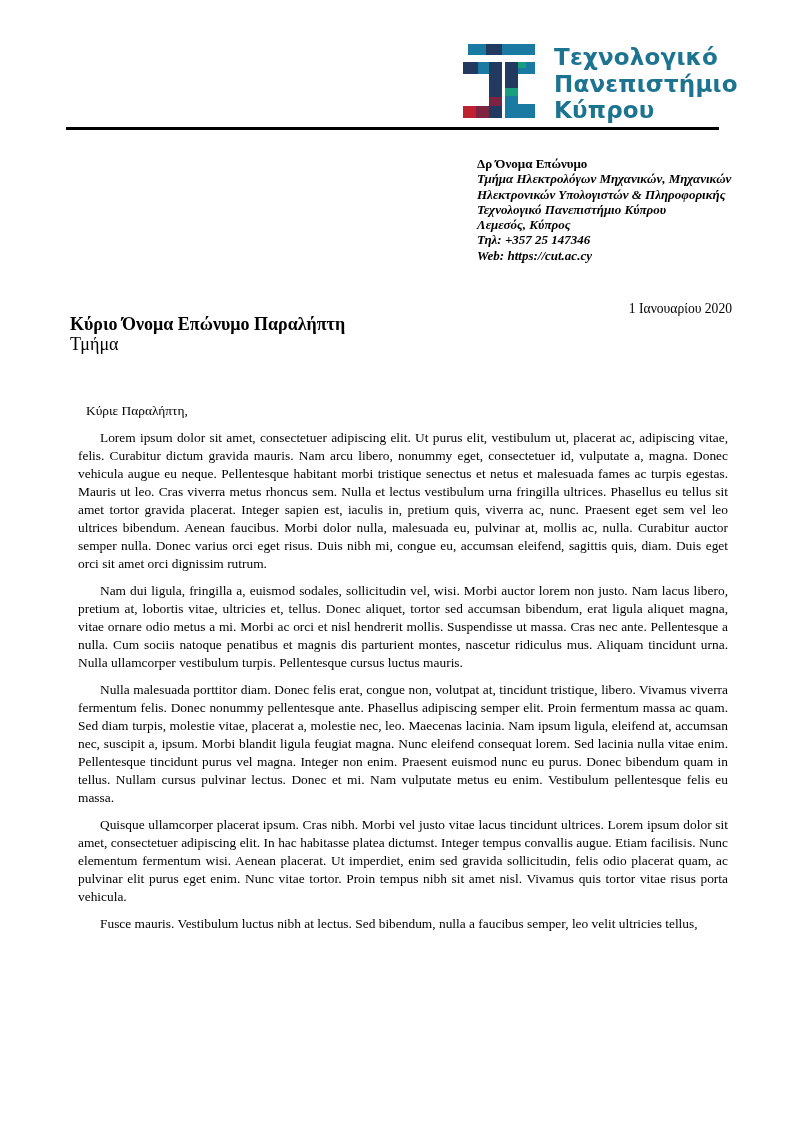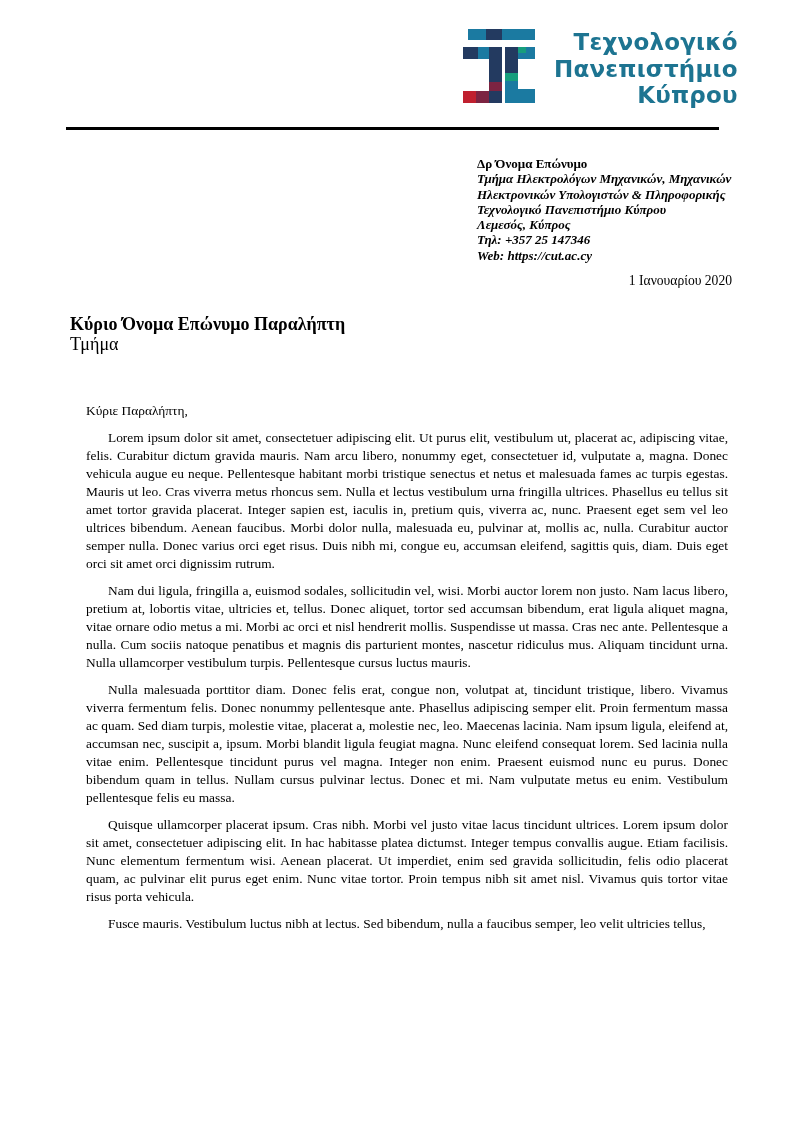--- a/index.html
+++ b/index.html
@@ -7,41 +7,41 @@
     width:794px;height:1123px;
     background:#ffffff;
     font-family:"Liberation Serif", serif;
     color:#000;
     position:relative;
     overflow:hidden;
   }
   .page{position:absolute;inset:0;background:#fff;}
 
   
-  .logo-row{position:absolute;left:457px;top:27px;display:flex;align-items:flex-start;text-align:right;}
+  .logo-row{position:absolute;left:457px;top:42px;display:flex;align-items:flex-start;}
   .logo-mark{width:82px;height:82px;display:block;}
   .wordmark{margin-left:15px;padding-top:2px;
     font-family:"DejaVu Sans", sans-serif;
     font-size:23px;line-height:26.5px;font-weight:600;
     letter-spacing:0.2px;color:#1d7491;}
   .head-rule{position:absolute;left:66px;top:127px;width:653px;height:3px;background:#000;}
 
   .sender{position:absolute;left:477px;top:136px;font-size:13px;line-height:15.3px;}
   .sender .s-name{font-weight:bold;font-style:normal;margin-top:20px;}
   .sender .s-line{font-style:italic;font-weight:bold;}
 
   
-  .date-line{position:absolute;right:62px;top:272px;font-size:13.6px;line-height:17px;}
+  .date-line{position:absolute;right:62px;top:300px;font-size:13.6px;line-height:17px;}
   .recipient{position:absolute;left:70px;top:314px;font-size:18px;line-height:20px;}
   .recipient .r-name{font-weight:bold;}
 
   .letter-body{position:absolute;left:70px;top:402px;width:658px;
     font-size:13.4px;line-height:18px;text-align:justify;}
   .letter-body .salutation{margin:0 0 9px 16px;text-align:left;}
-  .letter-body p.para{margin:0 0 9px 16px;text-indent:22px;}
+  .letter-body p.para{margin:0 0 9px 8px;text-indent:22px;}
 </style>
 </head>
 <body>
 
 <div class="page">
 
   <div class="logo-row">
     <svg class="logo-mark" viewBox="0 0 82 82" xmlns="http://www.w3.org/2000/svg">
       <g>
 

